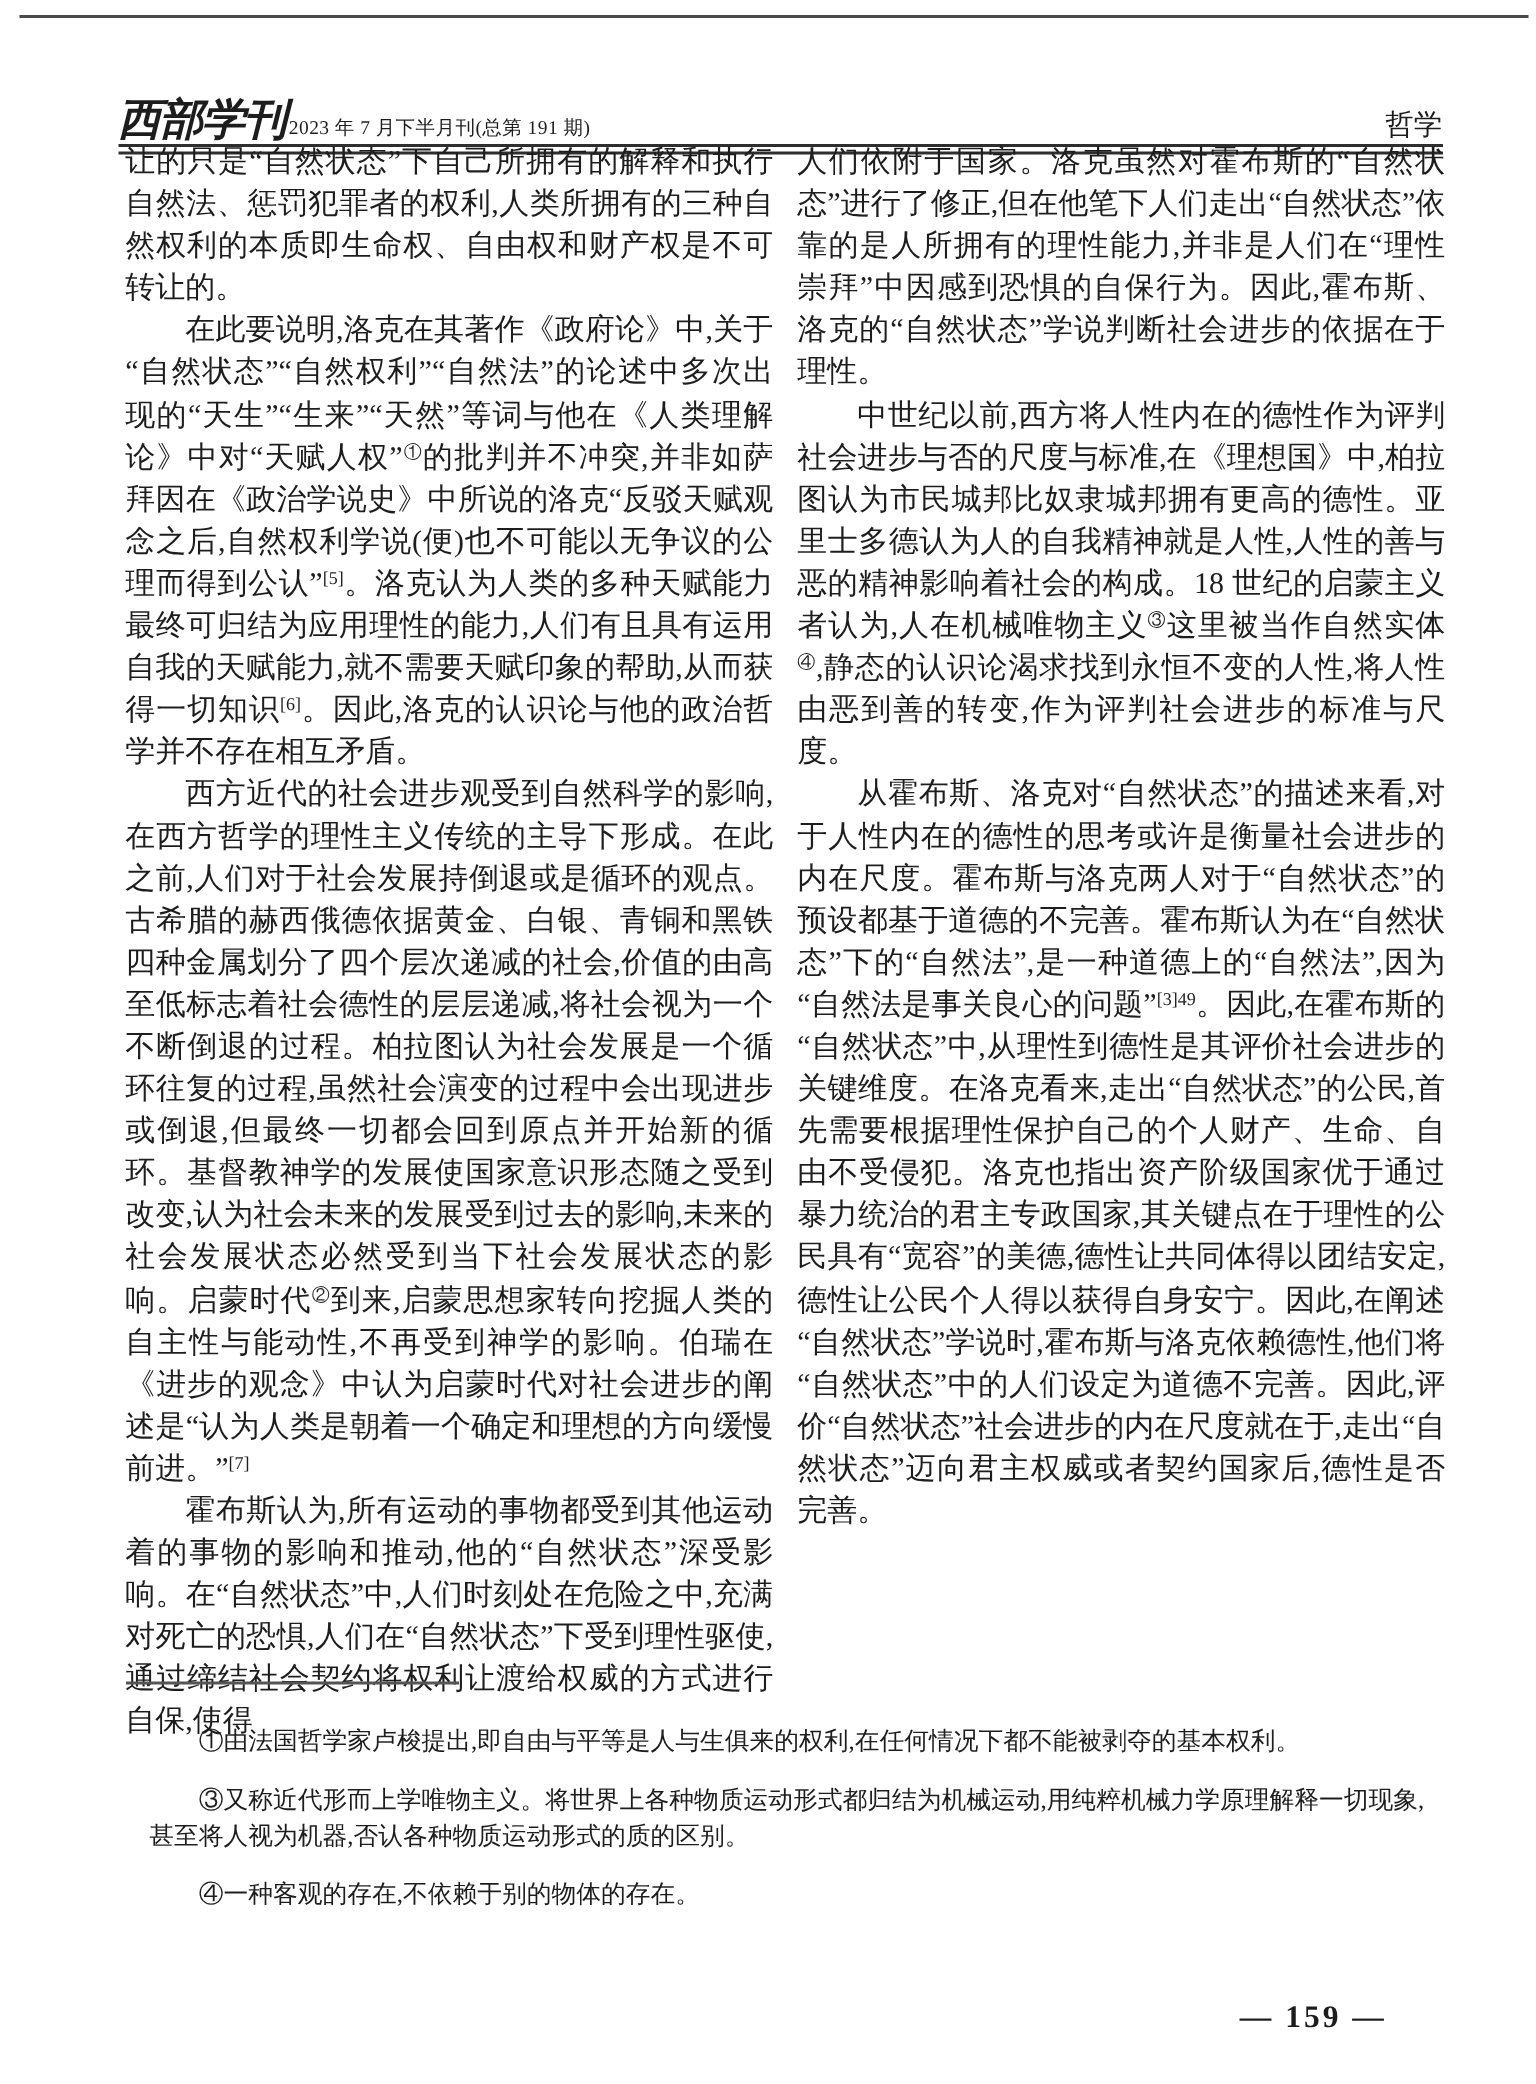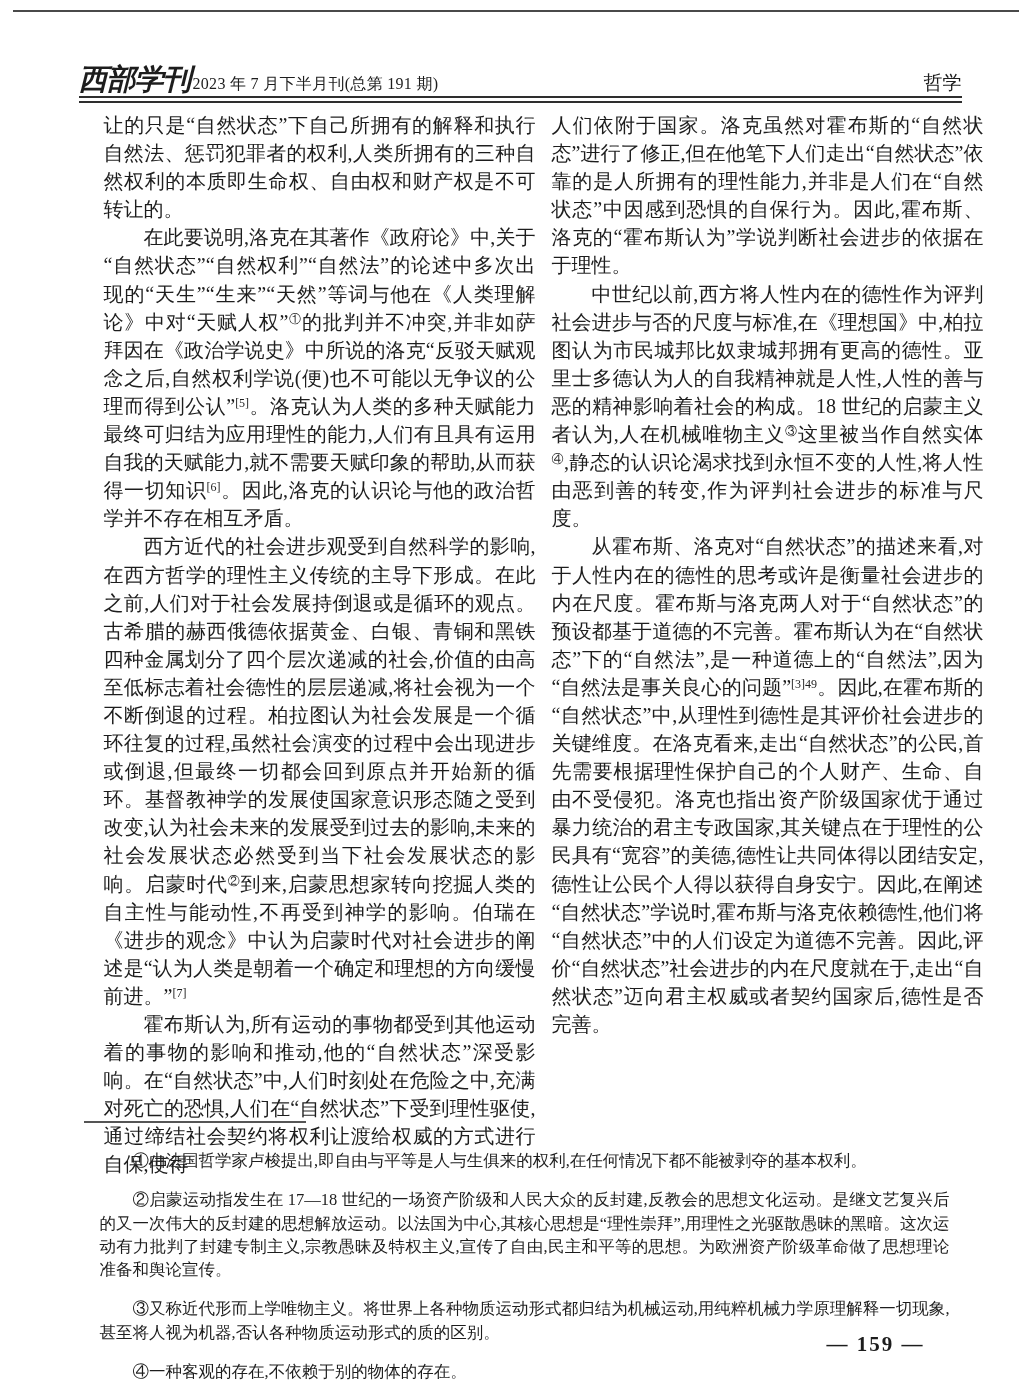--- a/index.html
+++ b/index.html
@@ -20,29 +20,29 @@
   .header {
     position:absolute; top:60px; left:73px; right:57px;
     display:flex; align-items:baseline; justify-content:space-between;
   }
   .header-left { display:flex; align-items:baseline; }
   .logo {
     font-family:"DejaVu Serif","Liberation Serif",serif;
     font-style:italic; font-weight:bold;
     font-size:29px; letter-spacing:-1px; margin-right:2px;
   }
-  .issue { font-size:16px; letter-spacing:0.3px; }
+  .issue { font-size:13px; letter-spacing:0.3px; }
   .section-label { font-size:19px; }
   .header-rule {
     position:absolute; top:96px; left:73px; right:57px; height:7px;
     border-top:2px solid #2e2e2e; border-bottom:2px solid #2e2e2e;
   }
   .columns {
-    position:absolute; top:111px; left:78px; width:880px;
-    display:flex; gap:16px;margin-left:20px;
+    position:absolute; top:94px; left:78px; width:880px;
+    display:flex; gap:16px;
   }
   .col {
     width:434px;
     font-size:20px; line-height:28.1px;
     text-align:justify;
   }
   .para { margin:0; }
   .para.indent { text-indent:2em; }
   .section-heading {
     font-family:"Liberation Sans","DejaVu Sans",sans-serif;
@@ -83,28 +83,27 @@
   <div class="header-rule"></div>
 
   <div class="columns">
     <div class="col">
         <p class="para">让的只是“自然状态”下自己所拥有的解释和执行自然法、惩罚犯罪者的权利,人类所拥有的三种自然权利的本质即生命权、自由权和财产权是不可转让的。</p>
         <p class="para indent">在此要说明,洛克在其著作《政府论》中,关于“自然状态”“自然权利”“自然法”的论述中多次出现的“天生”“生来”“天然”等词与他在《人类理解论》中对“天赋人权”<sup>①</sup>的批判并不冲突,并非如萨拜因在《政治学说史》中所说的洛克“反驳天赋观念之后,自然权利学说(便)也不可能以无争议的公理而得到公认”<sup>[5]</sup>。洛克认为人类的多种天赋能力最终可归结为应用理性的能力,人们有且具有运用自我的天赋能力,就不需要天赋印象的帮助,从而获得一切知识<sup>[6]</sup>。因此,洛克的认识论与他的政治哲学并不存在相互矛盾。</p>
         <p class="para indent">西方近代的社会进步观受到自然科学的影响,在西方哲学的理性主义传统的主导下形成。在此之前,人们对于社会发展持倒退或是循环的观点。古希腊的赫西俄德依据黄金、白银、青铜和黑铁四种金属划分了四个层次递减的社会,价值的由高至低标志着社会德性的层层递减,将社会视为一个不断倒退的过程。柏拉图认为社会发展是一个循环往复的过程,虽然社会演变的过程中会出现进步或倒退,但最终一切都会回到原点并开始新的循环。基督教神学的发展使国家意识形态随之受到改变,认为社会未来的发展受到过去的影响,未来的社会发展状态必然受到当下社会发展状态的影响。启蒙时代<sup>②</sup>到来,启蒙思想家转向挖掘人类的自主性与能动性,不再受到神学的影响。伯瑞在《进步的观念》中认为启蒙时代对社会进步的阐述是“认为人类是朝着一个确定和理想的方向缓慢前进。”<sup>[7]</sup></p>
         <p class="para indent">霍布斯认为,所有运动的事物都受到其他运动着的事物的影响和推动,他的“自然状态”深受影响。在“自然状态”中,人们时刻处在危险之中,充满对死亡的恐惧,人们在“自然状态”下受到理性驱使,通过缔结社会契约将权利让渡给权威的方式进行自保,使得</p>
       </div>
     <div class="col">
-        <p class="para">人们依附于国家。洛克虽然对霍布斯的“自然状态”进行了修正,但在他笔下人们走出“自然状态”依靠的是人所拥有的理性能力,并非是人们在“自然状态”中因感到恐惧的自保行为。因此,霍布斯、洛克的“霍布斯认为”学说判断社会进步的依据在于理性。</p>
+        <p class="para">人们依附于国家。洛克虽然对霍布斯的“自然状态”进行了修正,但在他笔下人们走出“自然状态”依靠的是人所拥有的理性能力,并非是人们在“理性崇拜”中因感到恐惧的自保行为。因此,霍布斯、洛克的“自然状态”学说判断社会进步的依据在于理性。</p>
         <p class="para indent">中世纪以前,西方将人性内在的德性作为评判社会进步与否的尺度与标准,在《理想国》中,柏拉图认为市民城邦比奴隶城邦拥有更高的德性。亚里士多德认为人的自我精神就是人性,人性的善与恶的精神影响着社会的构成。18 世纪的启蒙主义者认为,人在机械唯物主义<sup>③</sup>这里被当作自然实体<sup>④</sup>,静态的认识论渴求找到永恒不变的人性,将人性由恶到善的转变,作为评判社会进步的标准与尺度。</p>
         <p class="para indent">从霍布斯、洛克对“自然状态”的描述来看,对于人性内在的德性的思考或许是衡量社会进步的内在尺度。霍布斯与洛克两人对于“自然状态”的预设都基于道德的不完善。霍布斯认为在“自然状态”下的“自然法”,是一种道德上的“自然法”,因为“自然法是事关良心的问题”<sup>[3]49</sup>。因此,在霍布斯的“自然状态”中,从理性到德性是其评价社会进步的关键维度。在洛克看来,走出“自然状态”的公民,首先需要根据理性保护自己的个人财产、生命、自由不受侵犯。洛克也指出资产阶级国家优于通过暴力统治的君主专政国家,其关键点在于理性的公民具有“宽容”的美德,德性让共同体得以团结安定,德性让公民个人得以获得自身安宁。因此,在阐述“自然状态”学说时,霍布斯与洛克依赖德性,他们将“自然状态”中的人们设定为道德不完善。因此,评价“自然状态”社会进步的内在尺度就在于,走出“自然状态”迈向君主权威或者契约国家后,德性是否完善。</p>
       </div>
   </div>
 
   <div class="footnote-rule"></div>
   <div class="footnotes">
       <p>①由法国哲学家卢梭提出,即自由与平等是人与生俱来的权利,在任何情况下都不能被剥夺的基本权利。</p>
-      <p>②启蒙运动指发生在 17—18 世纪的一场资产阶级和人民大众的反封建,反教会的思想文化运动。是继文艺复兴后的又一次伟大的反封建的思想解放运动。以法国为中心,其核心思想是“理性崇拜”,用理性之光驱散愚昧的黑暗。这次运动有力批判了封建专制主义,宗教愚昧及特权主义,宣传了自由,民主和平等的思想。为欧洲资产阶级革命做了思想理论准备和舆论宣传。</p>
       <p>③又称近代形而上学唯物主义。将世界上各种物质运动形式都归结为机械运动,用纯粹机械力学原理解释一切现象,甚至将人视为机器,否认各种物质运动形式的质的区别。</p>
       <p>④一种客观的存在,不依赖于别的物体的存在。</p>
     </div>
 
   <div class="footer">— 159 —</div>
 </div>
 
 </body></html>

